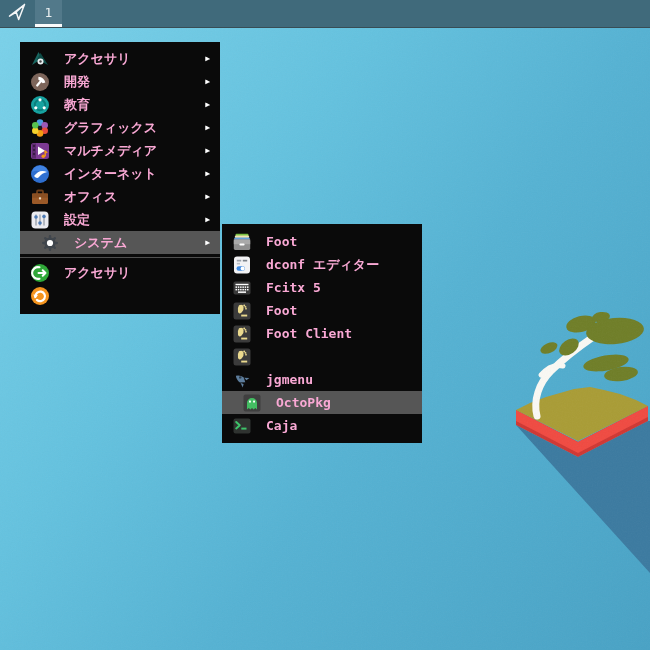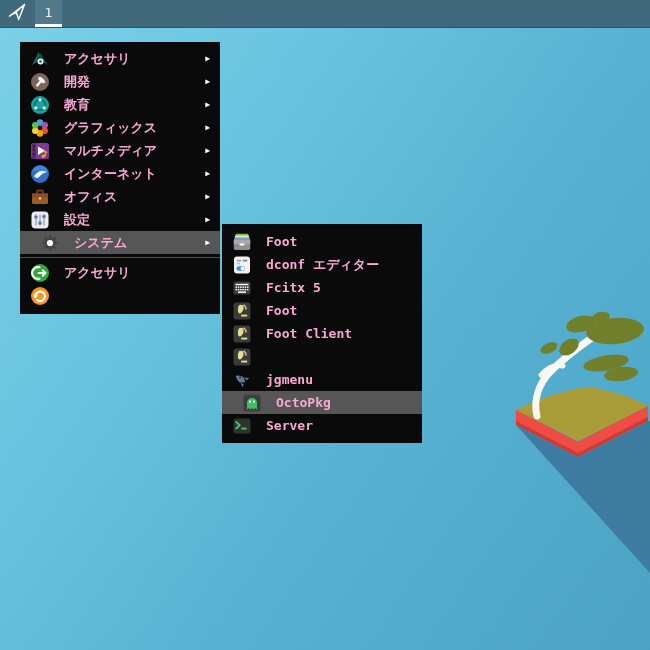--- a/index.html
+++ b/index.html
@@ -395,18 +395,18 @@
     </div>
 
     <div class="mrow">
       <span class="micon">
         <svg width="20" height="20" viewBox="0 0 20 20">
           <rect x="1.5" y="2.5" width="17" height="15" rx="2" fill="#2f3330"></rect>
           <path d="M4.2,6 l3.6,3.2 l-3.6,3.2" fill="none" stroke="#3ec46a" stroke-width="2" stroke-linecap="round" stroke-linejoin="round"></path>
           <rect x="9.3" y="11.6" width="5.2" height="2" fill="#3ec46a"></rect>
         </svg>
       </span>
-      <span class="mlabel">Server</span>
+      <span class="mlabel">Caja</span>
     </div>
 
   </div>
 
 </div>
 
 </body></html>

